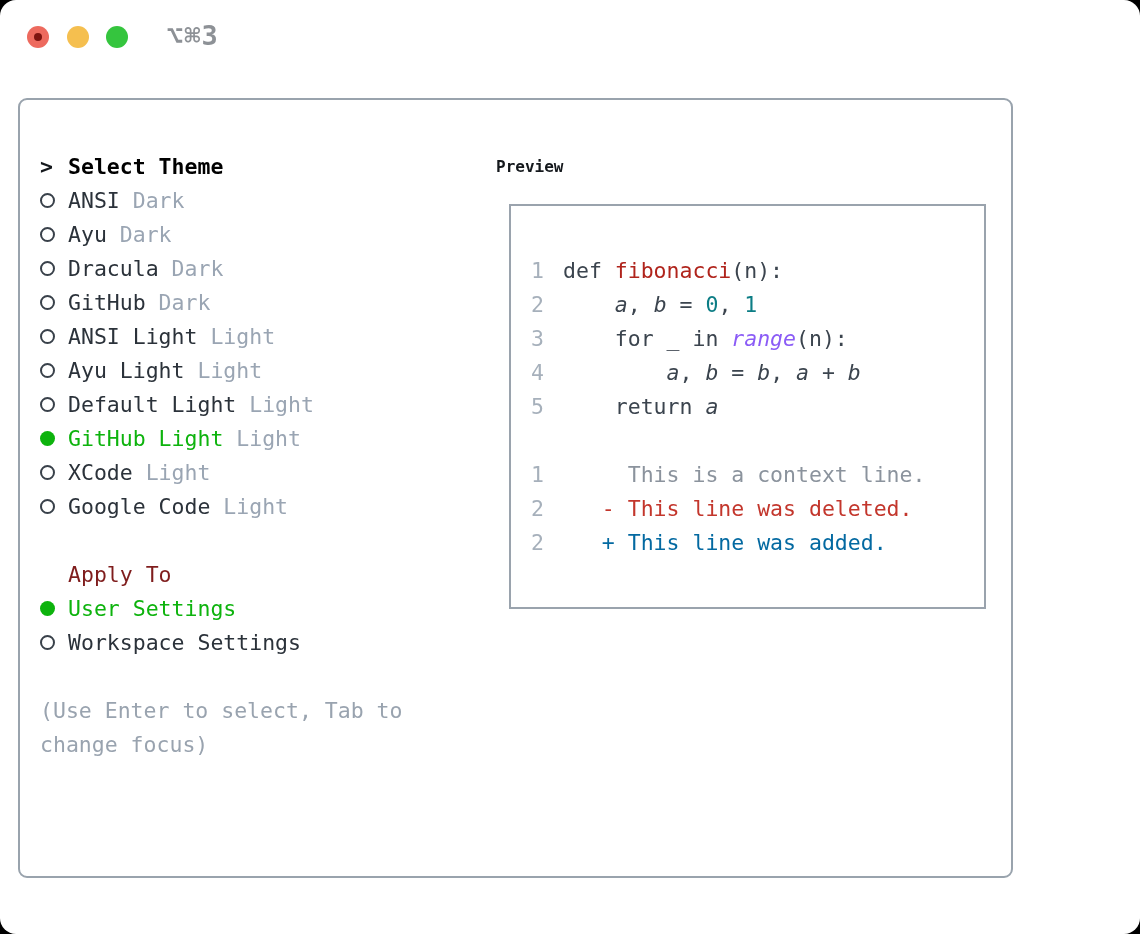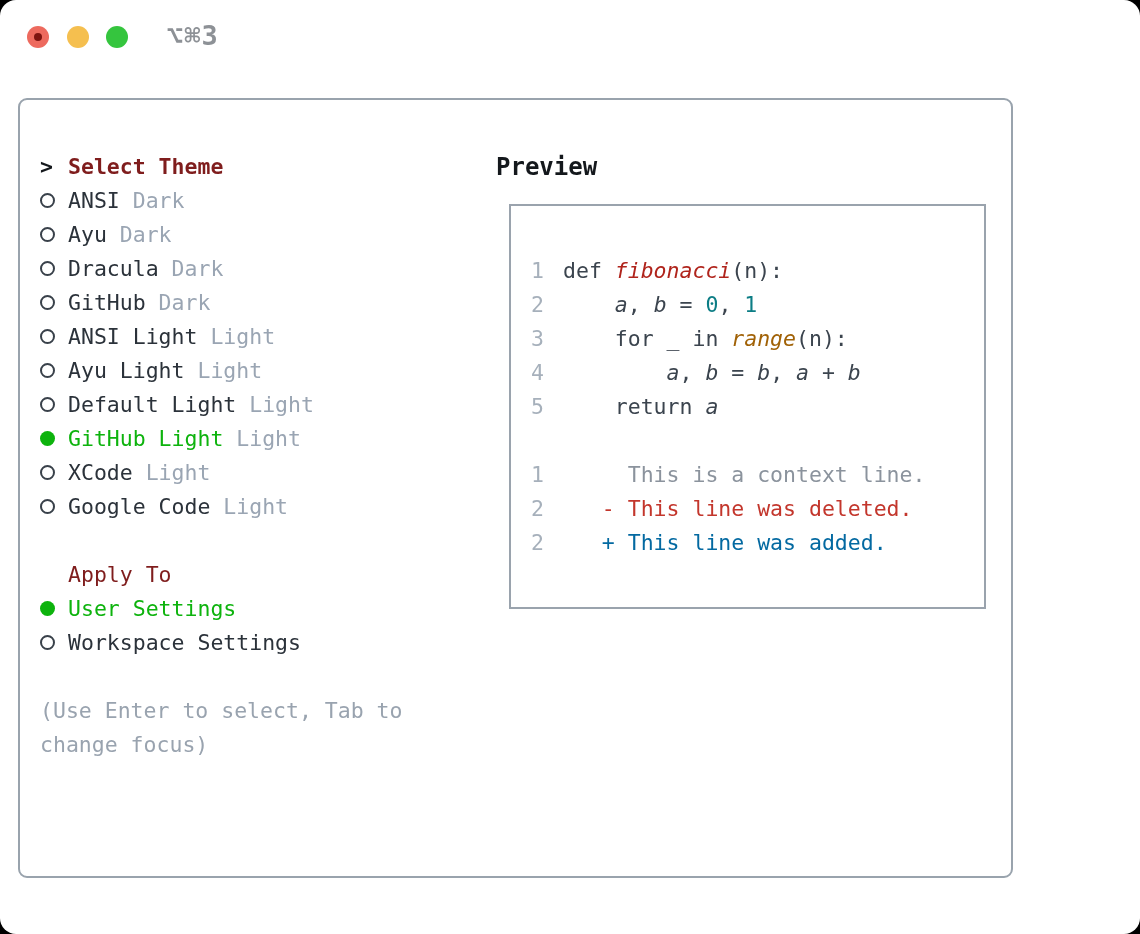--- a/index.html
+++ b/index.html
@@ -17,35 +17,35 @@
 
   
   .panel { position:absolute; left:18px; top:98px; width:995px; height:780px; border:2px solid #99a3ad; border-radius:9px; box-sizing:border-box; background:#fff; }
 
   .left-col { position:absolute; left:20px; top:50px; font-size:21.5px; color:#2b323a; }
   .line { height:34px; line-height:34px; white-space:pre; }
   .mk { display:inline-block; width:28px; }
   .gt { font-weight:bold; color:#14181c; }
   .ring { display:inline-block; width:11px; height:11px; border:2.5px solid #39414a; border-radius:50%; }
   .dotsel { display:inline-block; width:15px; height:15px; border-radius:50%; background:#0db30d; }
-  .hdr-text { font-weight:bold; color:#7f1d1d; }
+  .hdr-text { font-weight:bold; color:#000000; }
   .sub-hdr { color:#7f1d1d; }
   .tname { color:#2b323a; }
   .tname.sel { color:#0db30d; }
   .variant { color:#9aa5b3; }
   .hint-line { color:#99a3af; }
 
   
-  .preview-label { position:absolute; left:476px; top:50px; height:34px; line-height:34px; font-size:24px; font-weight:bold; color:#14181c; }
+  .preview-label { position:absolute; left:476px; top:50px; height:34px; line-height:34px; font-size:16px; font-weight:bold; color:#14181c; }
   .preview-box { position:absolute; left:489px; top:104px; width:477px; height:405px; border:2px solid #9aa3ad; box-sizing:border-box; background:#fff; padding:48px 0 0 20px; font-size:21.5px; overflow:hidden; }
   .pline { height:34px; line-height:34px; white-space:pre; color:#3b444e; }
   .ln { display:inline-block; width:32px; color:#a6b0bb; }
   .tok-plain { color:#3b444e; }
-  .tok-function { color:#b0241c; font-style:italic; }
-  .tok-builtin { color:#a16207; font-style:italic; }
+  .tok-function { color:#b0241c; }
+  .tok-builtin { color:#8b5cf6; font-style:italic; }
   .tok-number { color:#0c7d85; }
   .tok-variable { color:#3b444e; font-style:italic; }
   .diff-context { color:#8b939d;margin-top:44px; }
   .diff-deleted { color:#c3362c; }
   .diff-added { color:#0369a1; }
 </style>
 </head>
 <body>
 
 <div class="window">

